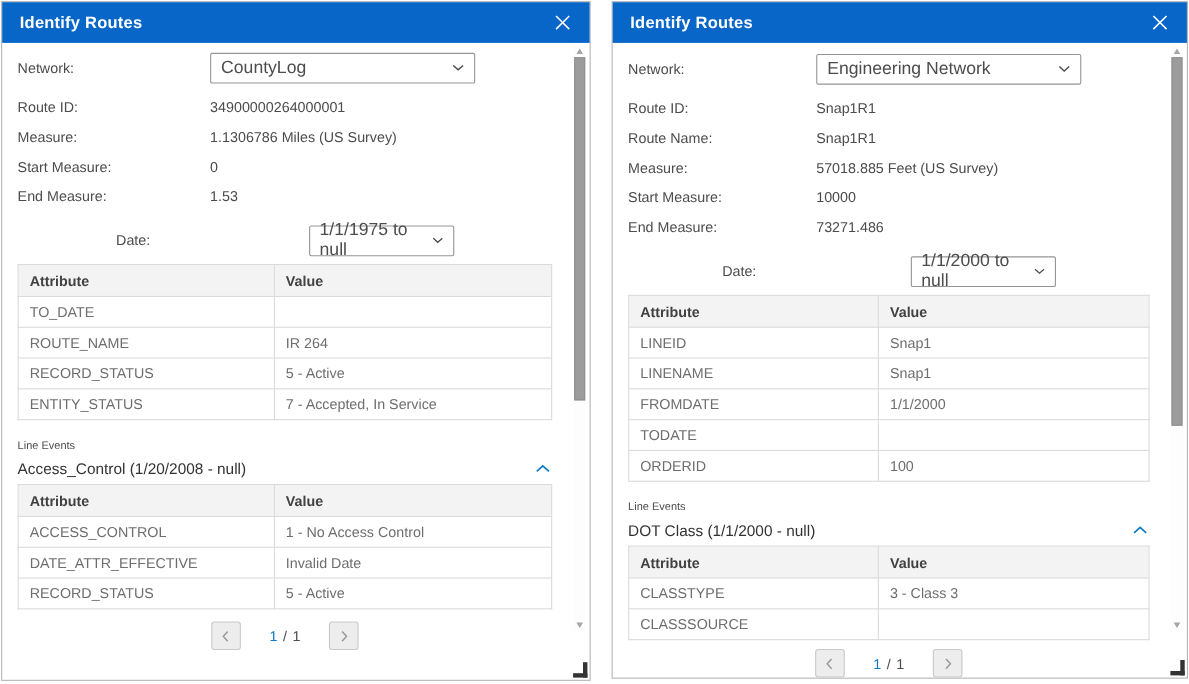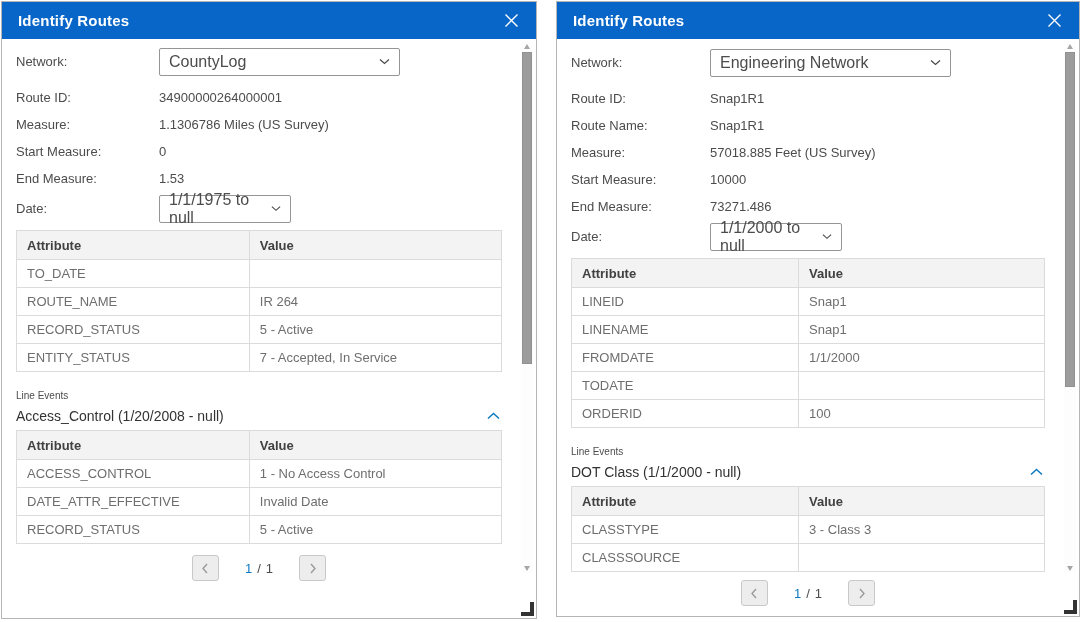--- a/index.html
+++ b/index.html
@@ -11,25 +11,25 @@
 
   .panel-header { height: 37px; background: #0766c8; color: #fff; display: flex;
     align-items: center; padding: 0 16px; }
   .panel-title { font-size: 15px; font-weight: bold; letter-spacing: .2px; }
   .close-btn { margin-left: auto; width: 18px; height: 18px; display: flex;
     align-items: center; justify-content: center; cursor: pointer; }
 
   .panel-body { position: relative; padding: 8px 34px 0 14px; height: calc(100% - 37px); }
   .panel.right .panel-body { padding-top: 9px; }
 
-  .field-row { display: flex; align-items: center; height: 27px; font-size: 13px; color: #4c4c4c; }
+  .field-row { display: flex; align-items: center; height: 27px; font-size: 13px; color: #4c4c4c; gap: 32px; }
   .field-label { flex: 0 0 143px; }
   .panel.right .field-label { flex: 0 0 139px; }
   .network-row { height: 29px; margin-bottom: 8px; }
-  .date-row { margin-top: 3px; }
+  .date-row { margin-top: 13px; justify-content: center; }
 
   .dropdown { display: inline-flex; align-items: center; justify-content: space-between;
     height: 28px; border: 1px solid #959595; border-radius: 2px; background: #fff;
     padding: 0 9px; font-size: 16px; color: #4c4c4c; cursor: pointer; }
   .dd-network { width: 241px; }
   .dd-date { width: 132px; }
   .dd-caret { margin-left: 8px; display: inline-flex; }
 
   table.attr-table { width: 100%; border-collapse: collapse; table-layout: fixed;
     margin-top: 8px; font-size: 13px; color: #6e6e6e; }

